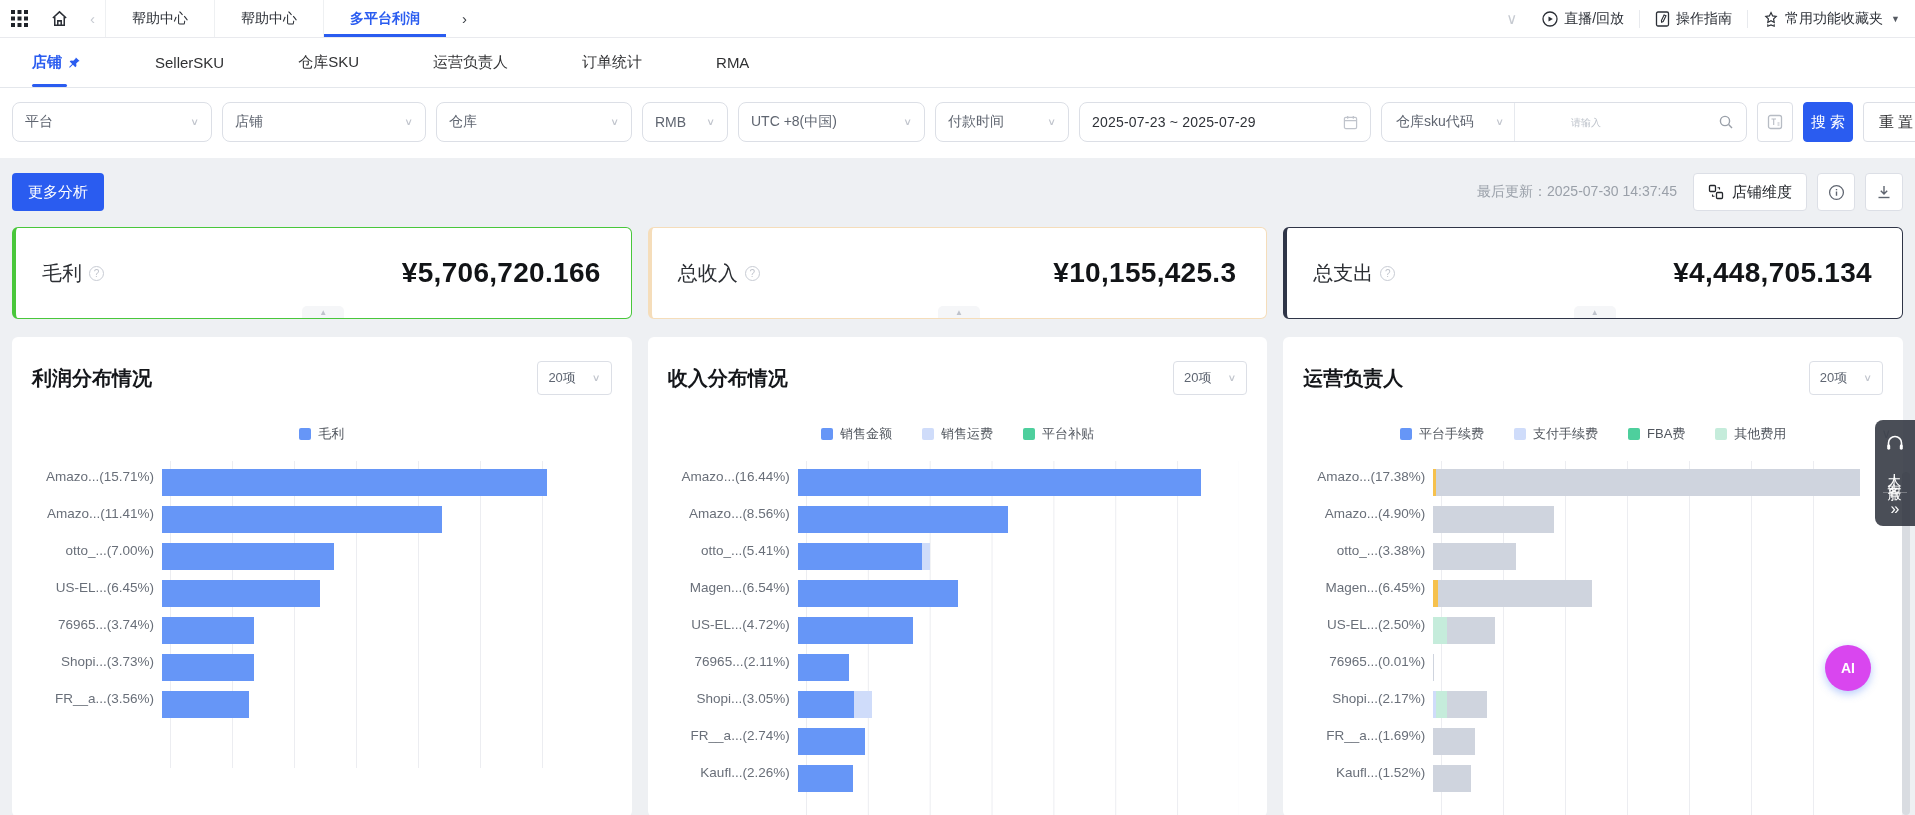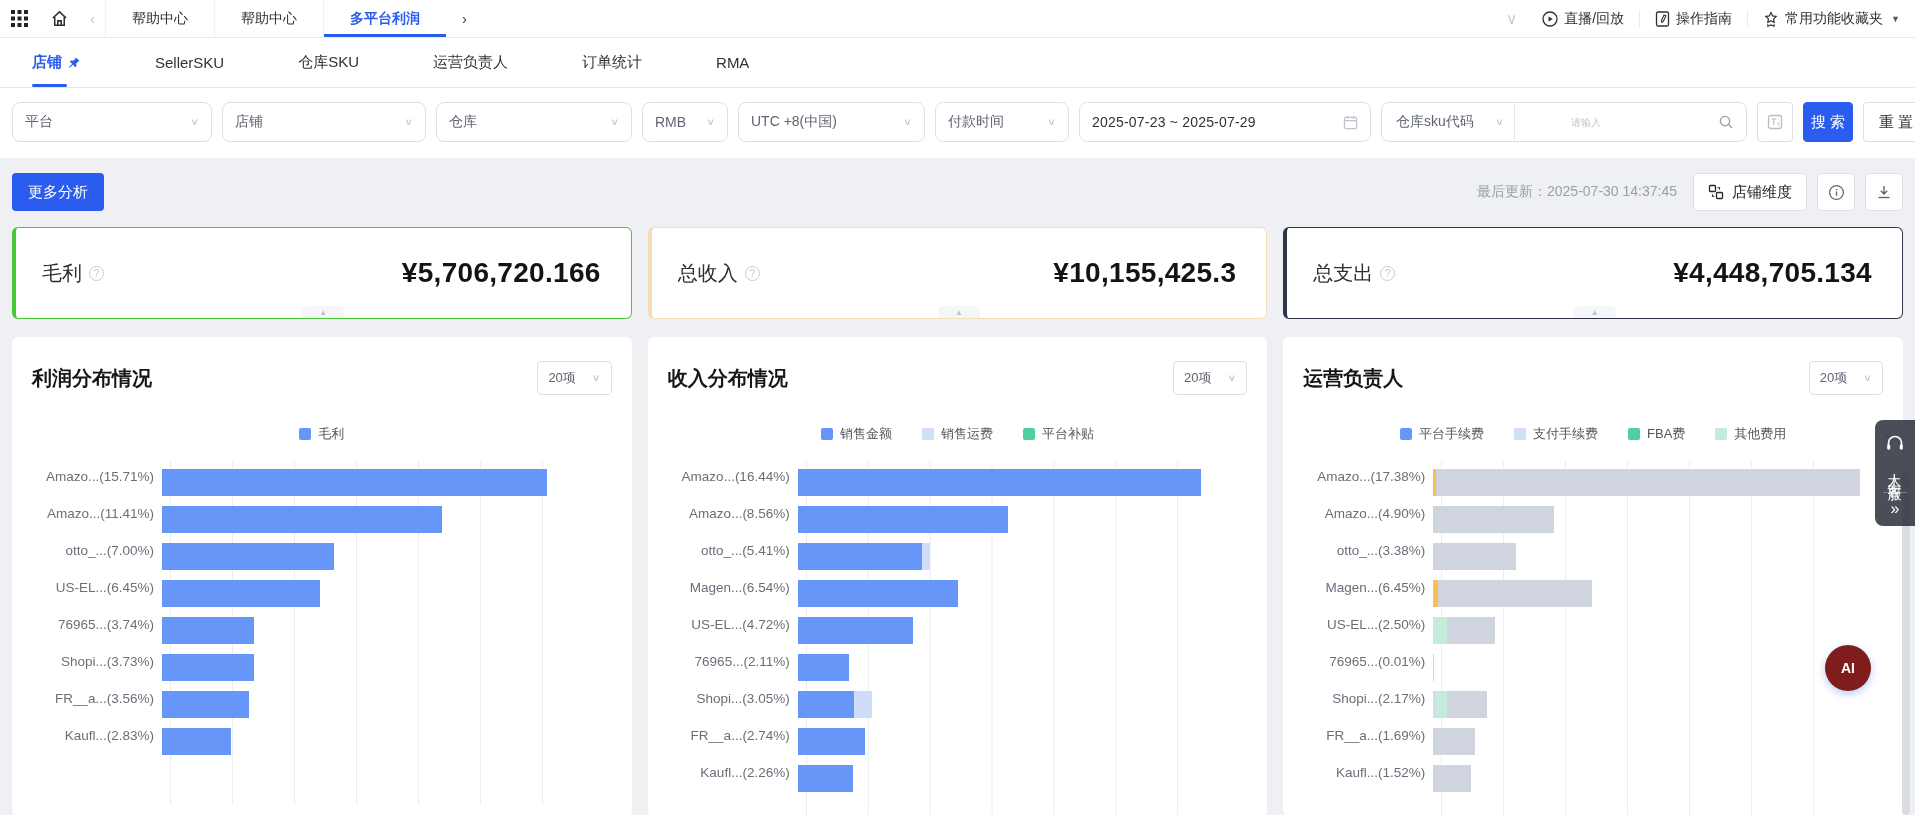--- a/index.html
+++ b/index.html
@@ -78,21 +78,21 @@
   .bar-row { display:flex; height:37px; position:relative; }
   .bar-label { width:130px; flex:none; text-align:right; padding-right:8px; font-size:13.5px; color:#696f79; white-space:nowrap; }
   .bar-track { flex:1; height:27px; display:flex; margin-right:8px; }
   .bar-seg { height:100%; flex:none; }
 
   
   .cs-widget { position:fixed; right:0; top:420px; width:40px; background:rgba(42,47,57,.85); border-radius:8px 0 0 8px; color:#fff; display:flex; flex-direction:column; align-items:center; padding:13px 0 4px; z-index:30; cursor:pointer; }
   .cs-label { writing-mode:vertical-rl; font-size:14px; letter-spacing:5px; margin-top:9px; }
   .cs-div { width:24px; height:1px; background:rgba(255,255,255,.28); margin:10px 0 2px; }
   .cs-collapse { font-size:16px; padding:5px 0 4px; }
-  .ai-fab { position:fixed; right:44px; top:645px; width:46px; height:46px; border-radius:50%; background:#7f1d1d; color:#fff; font-size:14px; font-weight:bold; display:flex; align-items:center; justify-content:center; box-shadow:0 3px 8px rgba(45,107,243,.35); cursor:pointer; z-index:30;text-align:center; }
+  .ai-fab { position:fixed; right:44px; top:645px; width:46px; height:46px; border-radius:50%; background:#d946ef; color:#fff; font-size:14px; font-weight:bold; display:flex; align-items:center; justify-content:center; box-shadow:0 3px 8px rgba(45,107,243,.35); cursor:pointer; z-index:30;text-align:center; }
   .scroll-thumb { position:fixed; right:5px; top:472px; width:8px; height:343px; background:#d9dce1; border-radius:4px; z-index:25; cursor:pointer; }
 </style>
 </head>
 <body>
 
 <header class="browser-bar">
   <div class="bb-left">
     <span class="bb-iconbtn">
       <span>
         <svg width="17" height="17" viewBox="0 0 17 17">
@@ -369,26 +369,20 @@
             <div class="bar-track">
               <div class="bar-seg" style="width: 20.7222%; background: rgb(102, 150, 247);"></div>
             </div>
           </div>
           <div class="bar-row">
             <div class="bar-label">FR__a...(3.56%)</div>
             <div class="bar-track">
               <div class="bar-seg" style="width: 19.7778%; background: rgb(102, 150, 247);"></div>
             </div>
           </div>
-          <div class="bar-row">
-            <div class="bar-label">Kaufl...(2.83%)</div>
-            <div class="bar-track">
-              <div class="bar-seg" style="width: 15.7222%; background: rgb(102, 150, 247);"></div>
-            </div>
-          </div>
         </div>
     </section>
 
     <section class="panel">
       <div class="panel-head">
         <h2 class="panel-title">收入分布情况</h2>
         <div class="count-select">
             <span>20项</span>
             <span class="chev">∨</span>
           </div>

